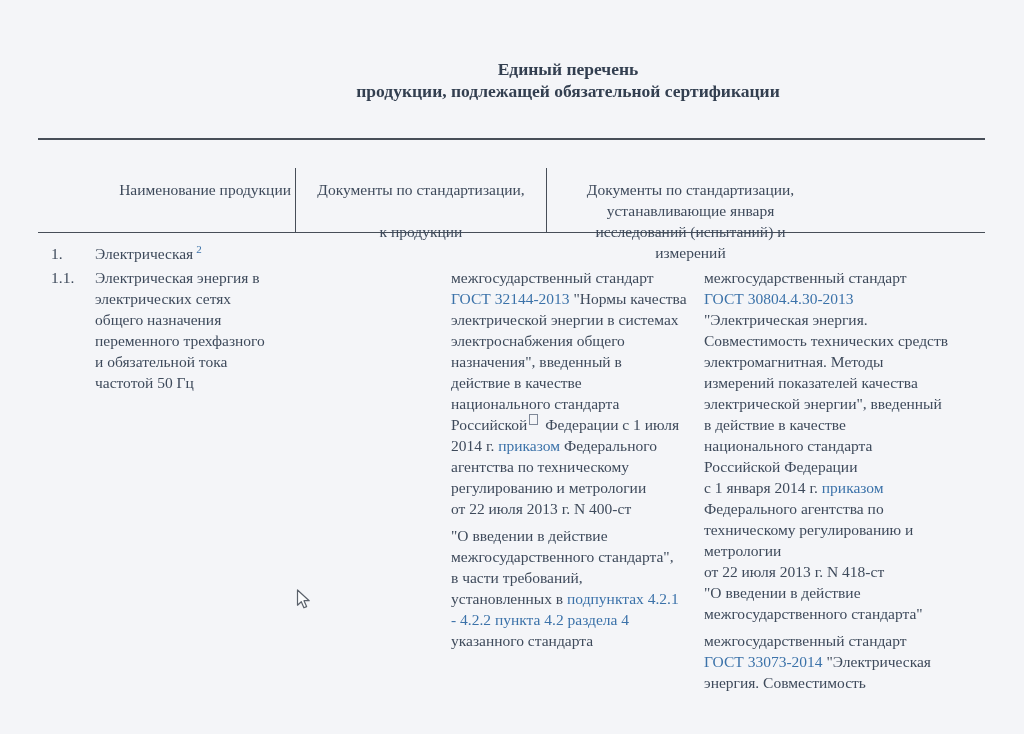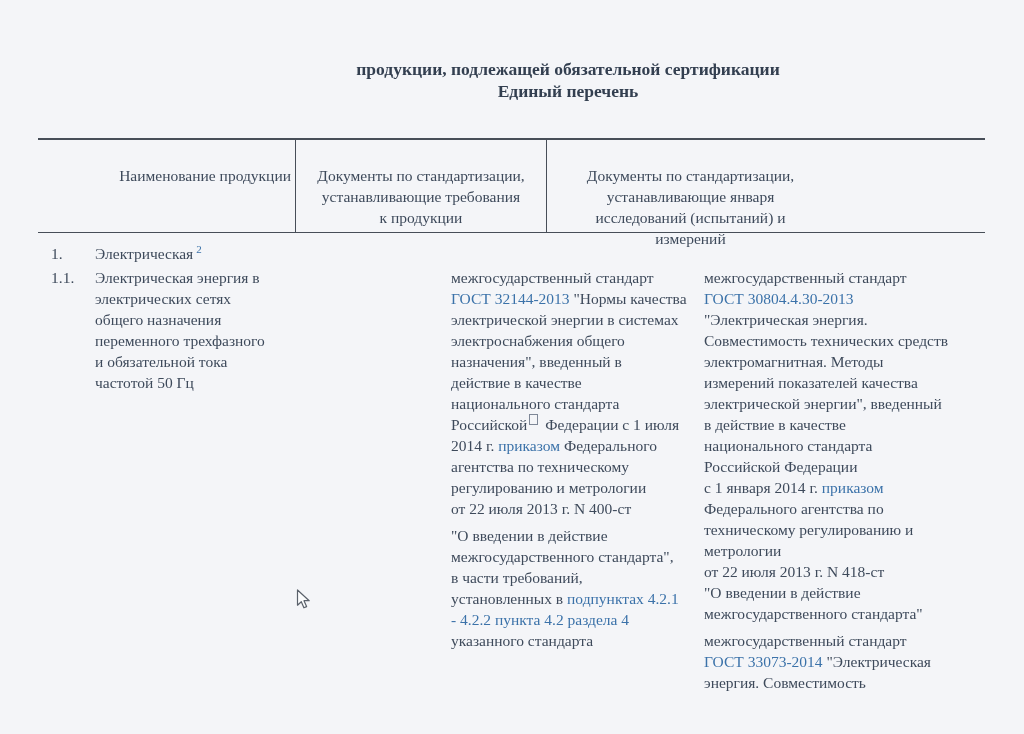--- a/index.html
+++ b/index.html
@@ -30,21 +30,21 @@
     color:var(--title);
   }
   .table{margin-top:36px;width:947px;}
   .thead{
     display:flex;
     border-top:2px solid var(--border);
     border-bottom:1px solid var(--border);
     height:95px;
     box-sizing:border-box;
   }
-  .th{box-sizing:border-box;padding-top:25px;text-align:center;}
+  .th{box-sizing:border-box;padding-top:11px;text-align:center;margin-top:28px;}
   .th1{width:258px;text-align:right;padding-right:4px;border-right:1px solid var(--border);}
   .th2{width:151px;border-right:1px solid var(--border);padding-left:4px;padding-right:4px;}
   .th3{width:251px;border-right:1px solid var(--border);padding-left:6px;padding-right:6px;}
   .th4{width:287px;padding-left:8px;padding-right:8px;}
   .tbody{padding-top:10px;}
   .trow{display:flex;align-items:flex-start;}
   .trow + .trow{margin-top:3px;}
   .cell{box-sizing:border-box;}
   .c1{width:258px;display:flex;align-items:flex-start;}
   .num{width:44px;padding-left:13px;flex:none;box-sizing:content-box;}
@@ -60,28 +60,28 @@
     border:1px solid #7e8797;background:transparent;
     vertical-align:5px;margin:0 3px 0 2px;
   }
   .cursor{position:absolute;left:296px;top:589px;}
 </style>
 </head>
 <body>
 
 <div class="doc">
   <div class="title">
+    <div>Единый перечень</div>
     <div>продукции, подлежащей обязательной сертификации</div>
-    <div>Единый перечень</div>
   </div>
 
   <div class="table">
     <div class="thead">
       <div class="th th1">Наименование продукции</div>
-      <div class="th th3"><span>Документы по стандартизации,</span><br><span>устанавливающие требования</span><br><span>к продукции</span></div>
+      <div class="th th3"><span>Документы по стандартизации,</span><br><br><span>к продукции</span></div>
       <div class="th th4"><span>Документы по стандартизации,</span><br><span>устанавливающие января</span><br><span>исследований (испытаний) и</span><br><span>измерений</span></div>
     </div>
     <div class="tbody">
   <div class="trow">
     <div class="cell c1">
       <span class="num">1.</span>
       <div class="name"><span>Электрическая</span><span class="sup lnk">2</span></div>
     </div>
     <div class="cell c2"></div>
     <div class="cell c3"></div>

